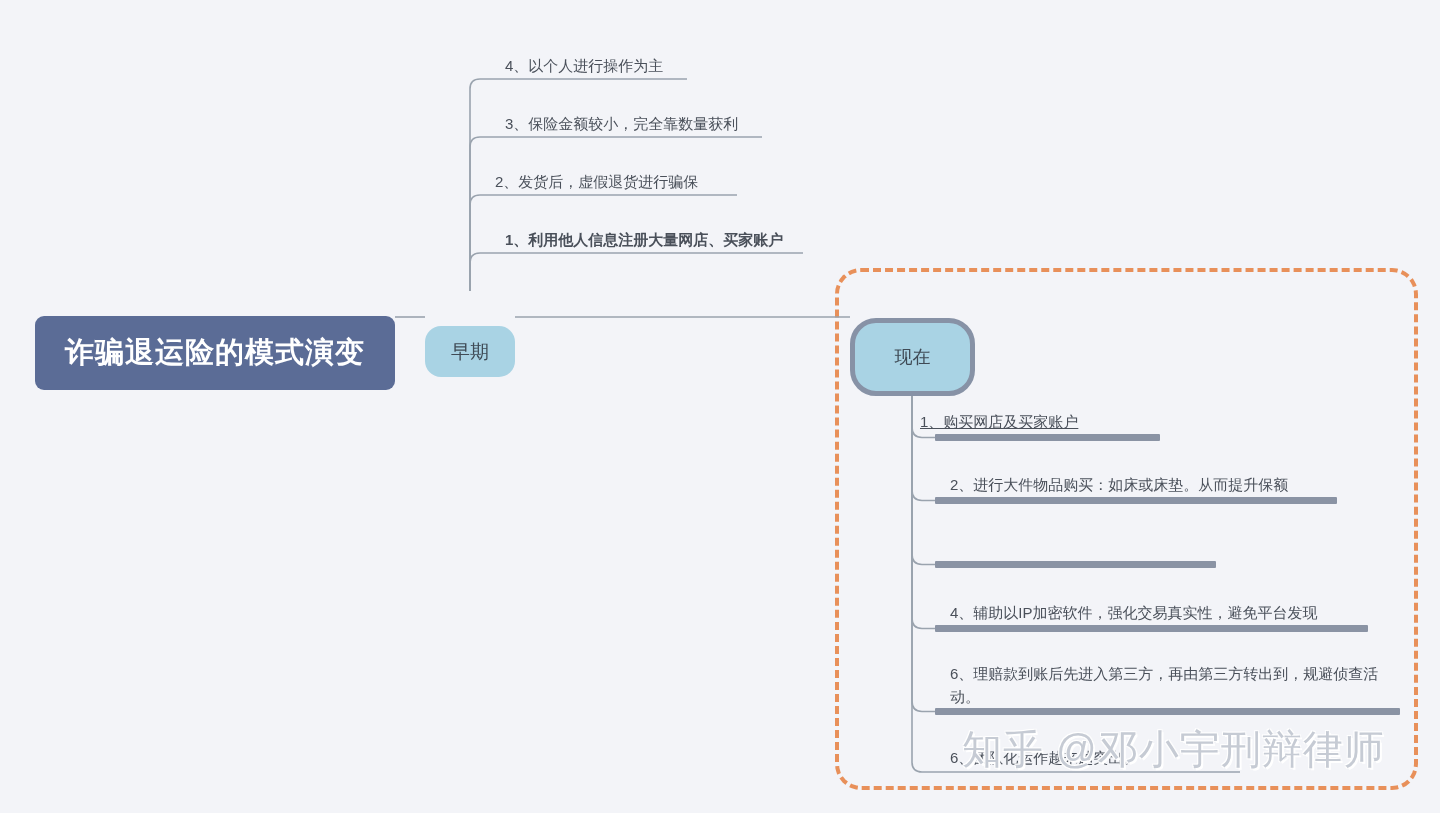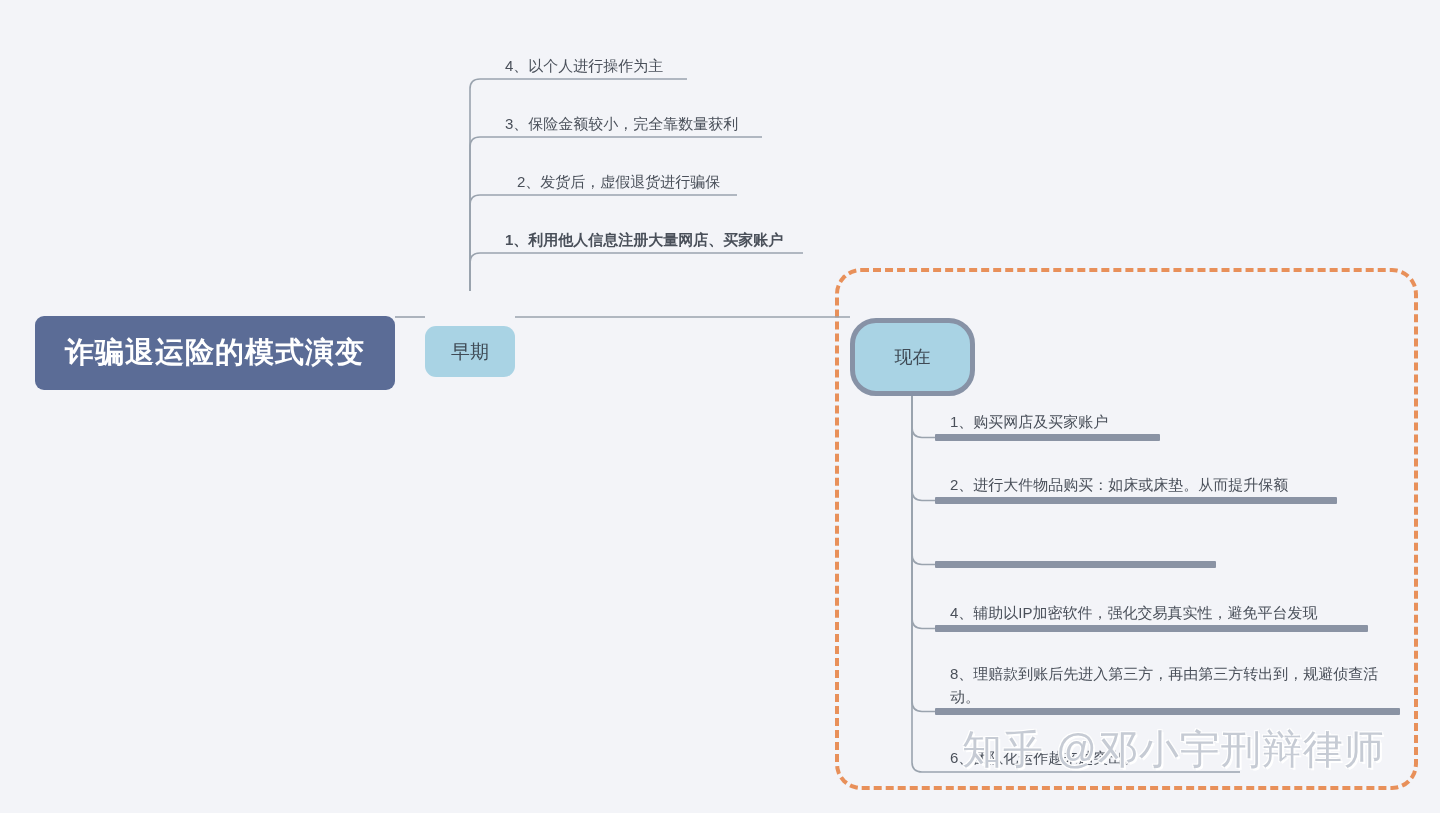--- a/index.html
+++ b/index.html
@@ -10,21 +10,21 @@
   }
   *{box-sizing:border-box;margin:0;padding:0;}
   html,body{width:1440px;height:813px;overflow:hidden;}
   body{font-family:"Liberation Sans","DejaVu Sans",sans-serif;background:var(--background);}
   .canvas{position:relative;width:1440px;height:813px;background:var(--background);}
   svg.wires{position:absolute;left:0;top:0;width:1440px;height:813px;z-index:2;}
   .node{position:absolute;display:flex;align-items:center;justify-content:center;z-index:3;margin-top:35px;}
   .root-node{left:35px;top:281px;width:360px;height:74px;background:var(--root-fill);
     color:var(--root-text);font-size:29px;font-weight:bold;letter-spacing:1px;border-radius:9px;}
   .early-node{left:425px;top:291px;width:90px;height:51px;background:var(--node-fill);
-    color:var(--node-text);font-size:19px;border-radius:11px;font-family:Liberation Serif, serif;}
+    color:var(--node-text);font-size:19px;border-radius:16px;font-family:Liberation Serif, serif;}
   .now-node{left:850px;top:283px;width:125px;height:78px;background:var(--node-fill);
     border:5px solid var(--node-border);color:var(--node-text);font-size:18px;border-radius:26px;}
   .summary-box{position:absolute;left:835px;top:268px;width:583px;height:522px;
     border:4px dashed var(--summary-border);border-radius:26px;z-index:1;}
   .topic{position:absolute;color:var(--topic-text);font-size:15px;line-height:23px;
     white-space:nowrap;z-index:3;}
   .topic.wrap{white-space:normal;}
   .bar{position:absolute;height:7px;background:var(--bar);border-radius:1px;z-index:2;}
   .watermark{position:absolute;left:962px;top:722px;width:456px;font-size:40px;
     color:var(--watermark);letter-spacing:1px;white-space:nowrap;z-index:5;
@@ -57,27 +57,27 @@
   </svg>
 
   <div class="node root-node">诈骗退运险的模式演变</div>
 
   <div class="node early-node">早期</div>
 
   <div class="node now-node">现在</div>
 
   <div class="topic" style="left:505px;top:54px;">4、以个人进行操作为主</div>
   <div class="topic" style="left:505px;top:112px;">3、保险金额较小，完全靠数量获利</div>
-  <div class="topic" style="left:517px;top:170px;">2、发货后，虚假退货进行骗保</div>
+  <div class="topic" style="left:495px;top:170px;">2、发货后，虚假退货进行骗保</div>
   <div class="topic" style="left:505px;top:228px;font-weight:bold;">1、利用他人信息注册大量网店、买家账户</div>
 
-  <div class="topic" style="left:950px;top:410px;">1、购买网店及买家账户</div>
+  <div class="topic" style="left:920px;top:410px;text-decoration:underline;">1、购买网店及买家账户</div>
   <div class="topic" style="left:950px;top:473px;">2、进行大件物品购买：如床或床垫。从而提升保额</div>
   <div class="topic" style="left:950px;top:601px;">4、辅助以IP加密软件，强化交易真实性，避免平台发现</div>
-  <div class="topic wrap" style="left:950px;top:662px;width:445px;">8、理赔款到账后先进入第三方，再由第三方转出到，规避侦查活动。</div>
+  <div class="topic wrap" style="left:950px;top:662px;width:445px;">6、理赔款到账后先进入第三方，再由第三方转出到，规避侦查活动。</div>
   <div class="topic" style="left:950px;top:746px;">6、团队化运作越来越突出。</div>
 
   <div class="bar" style="left:935px;top:434px;width:225px;"></div>
   <div class="bar" style="left:935px;top:497px;width:402px;"></div>
   <div class="bar" style="left:935px;top:561px;width:281px;"></div>
   <div class="bar" style="left:935px;top:625px;width:433px;"></div>
   <div class="bar" style="left:935px;top:708px;width:465px;"></div>
 
   <div class="watermark">知乎 @邓小宇刑辩律师</div>
 

